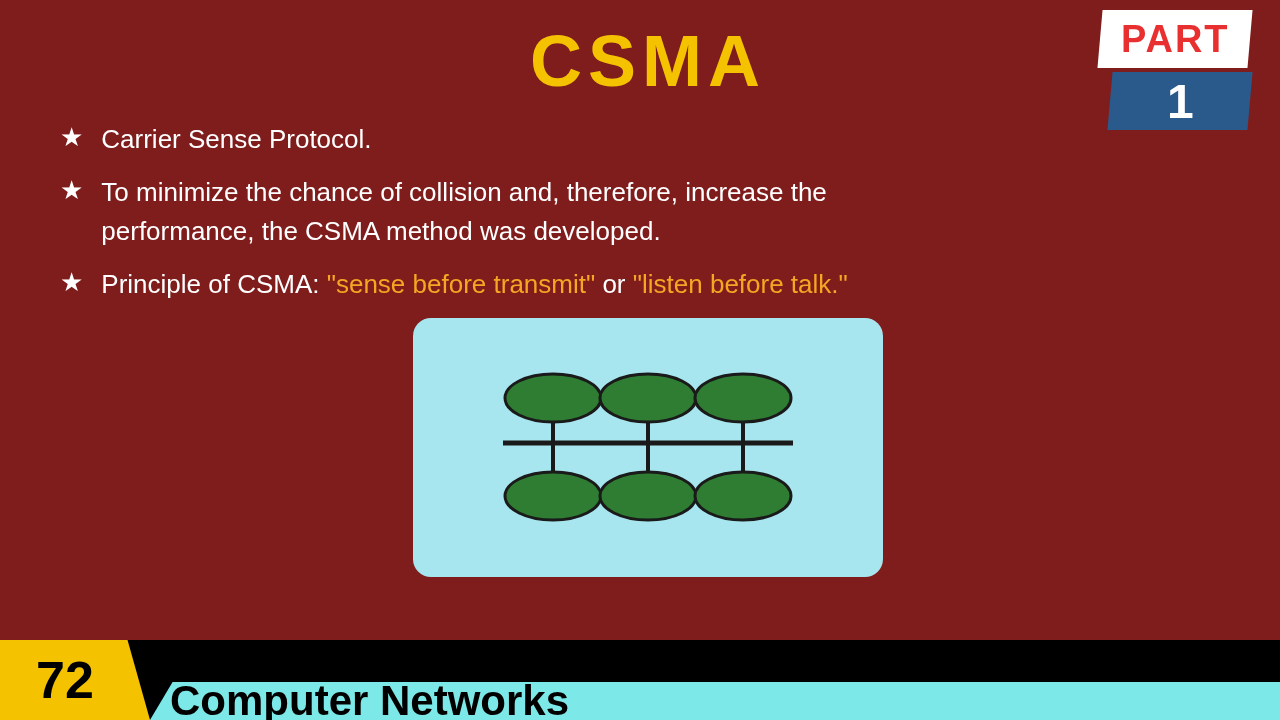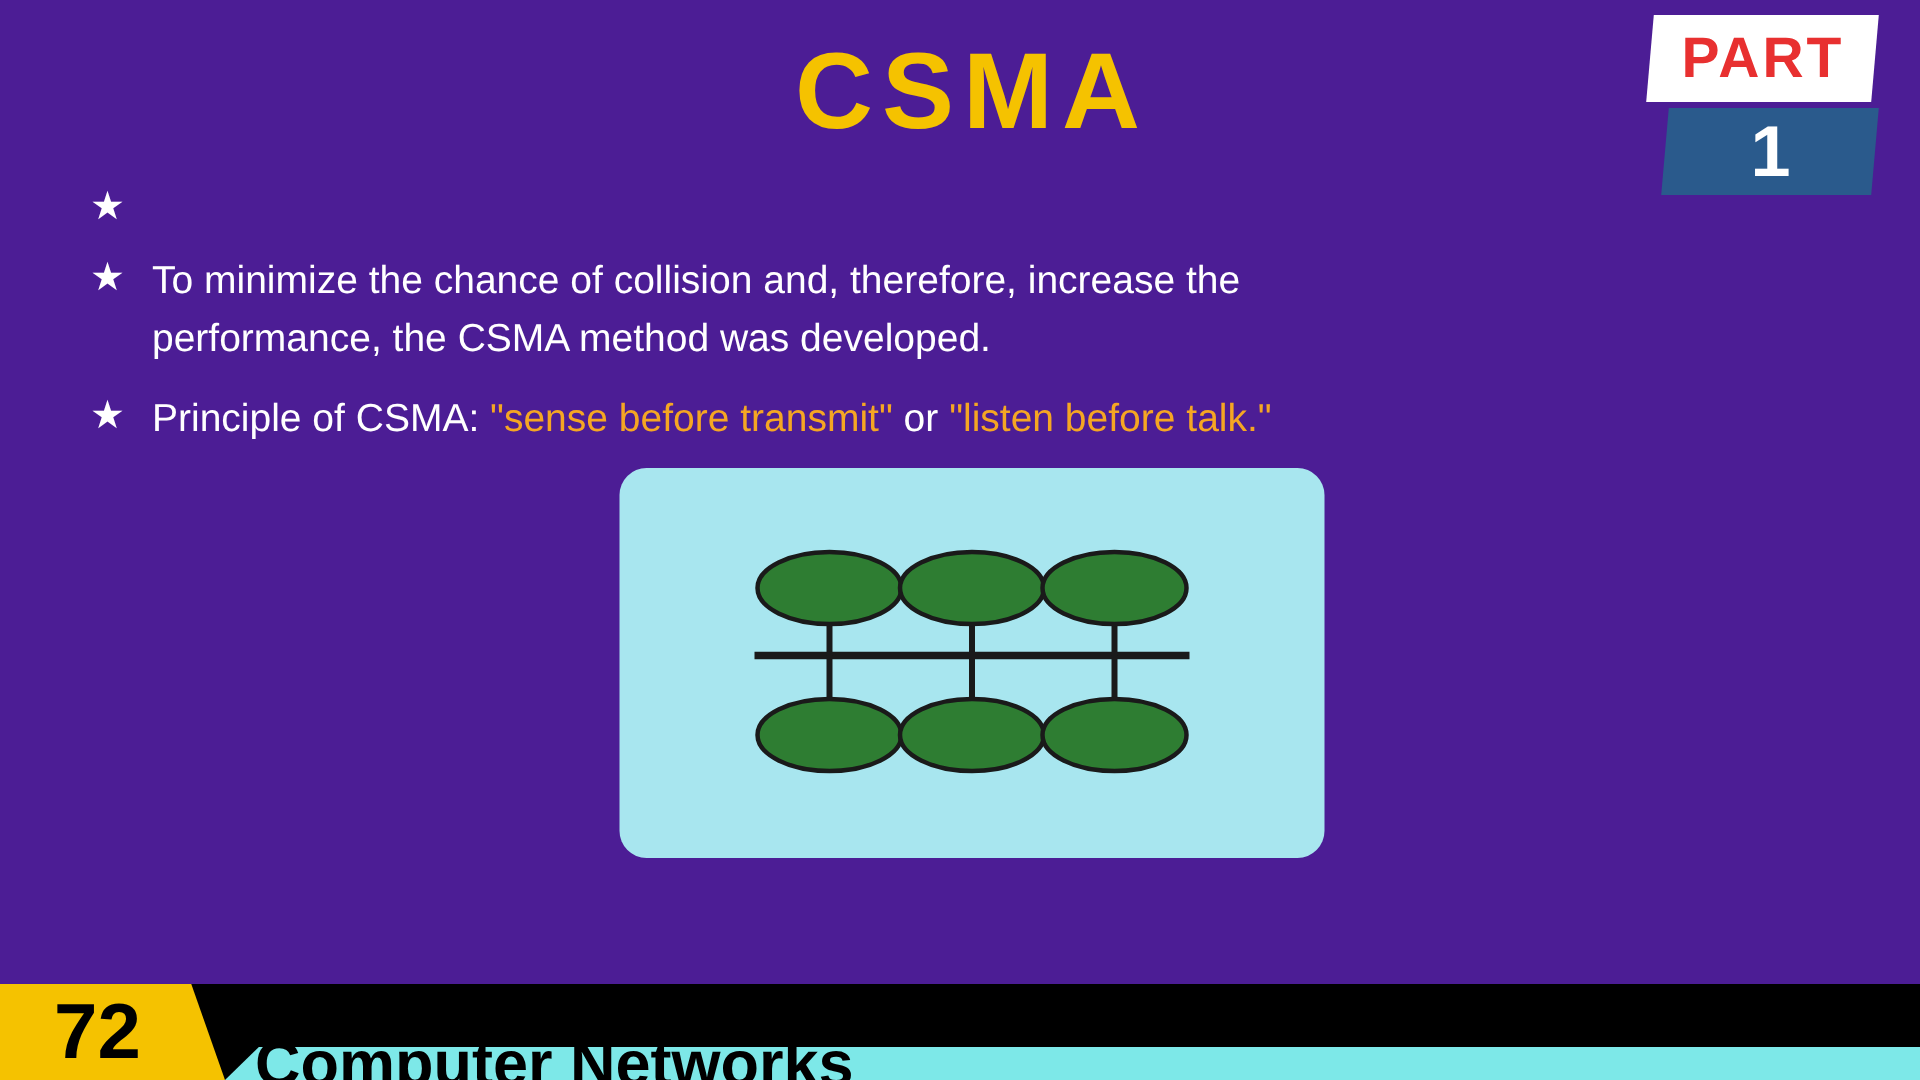--- a/index.html
+++ b/index.html
@@ -8,21 +8,21 @@
       height: 720px;
       overflow: hidden;
       background-color: #0d2a2a;
       font-family: Arial, sans-serif;
       position: relative;
     }
 
     .main-container {
       width: 1280px;
       height: 720px;
-      background-color: #4c1d95;
+      background-color: #7f1d1d;
       position: relative;
       padding: 20px 44px 0 60px;
     }
 
     .title {
       text-align: center;
       color: #f5c200;
       font-size: 72px;
       font-weight: 900;
       letter-spacing: 6px;
@@ -136,21 +136,21 @@
       width: 390px;
       height: 210px;
     }
 
     
     .bottom-bar {
       position: absolute;
       bottom: 0;
       left: 0;
       width: 1280px;
-      height: 64px;
+      height: 80px;
       background: #000000;
       display: flex;
       align-items: stretch;
     }
 
     .number-badge {
       background: #f5c200;
       width: 150px;
       display: flex;
       align-items: center;
@@ -197,20 +197,21 @@
       </div>
       <div class="part-blue">
         <span>1</span>
       </div>
     </div>
   </div>
 
   <ul class="bullet-list">
     <li>
       <span class="star">★</span>
+      <span class="bullet-text">Carrier Sense Protocol.</span>
     </li>
     <li>
       <span class="star">★</span>
       <span class="bullet-text">To minimize the chance of collision and, therefore, increase the<br>performance, the CSMA method was developed.</span>
     </li>
     <li>
       <span class="star">★</span>
       <span class="bullet-text">Principle of CSMA: <span class="highlight-orange">"sense before transmit"</span> or <span class="highlight-orange">"listen before talk."</span></span>
     </li>
   </ul>

